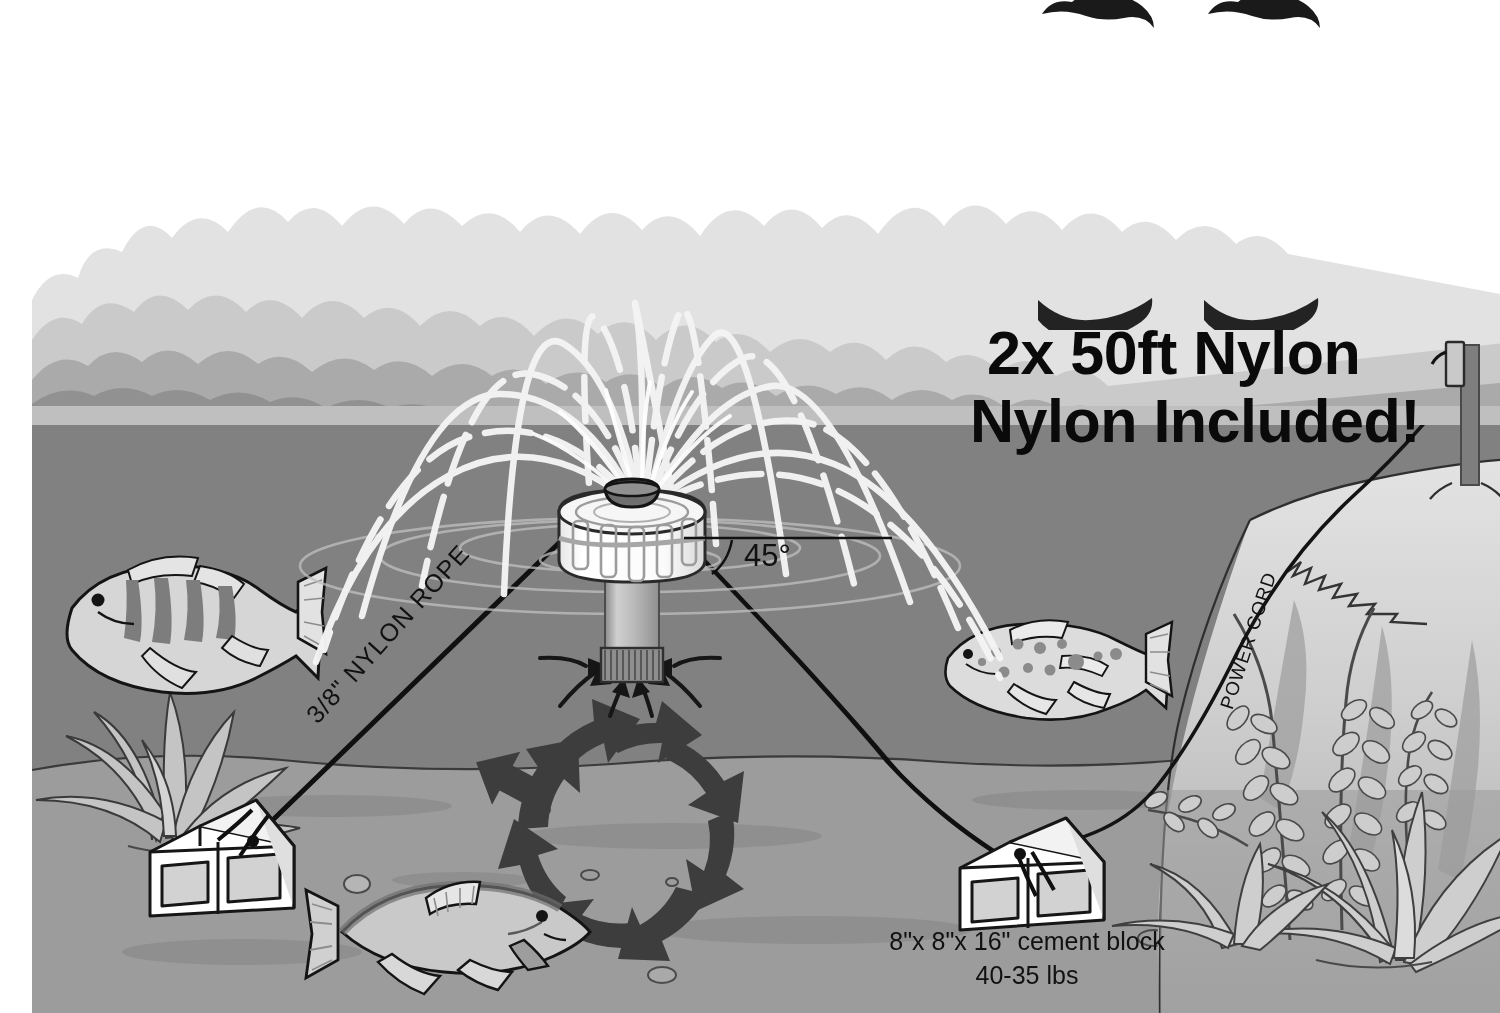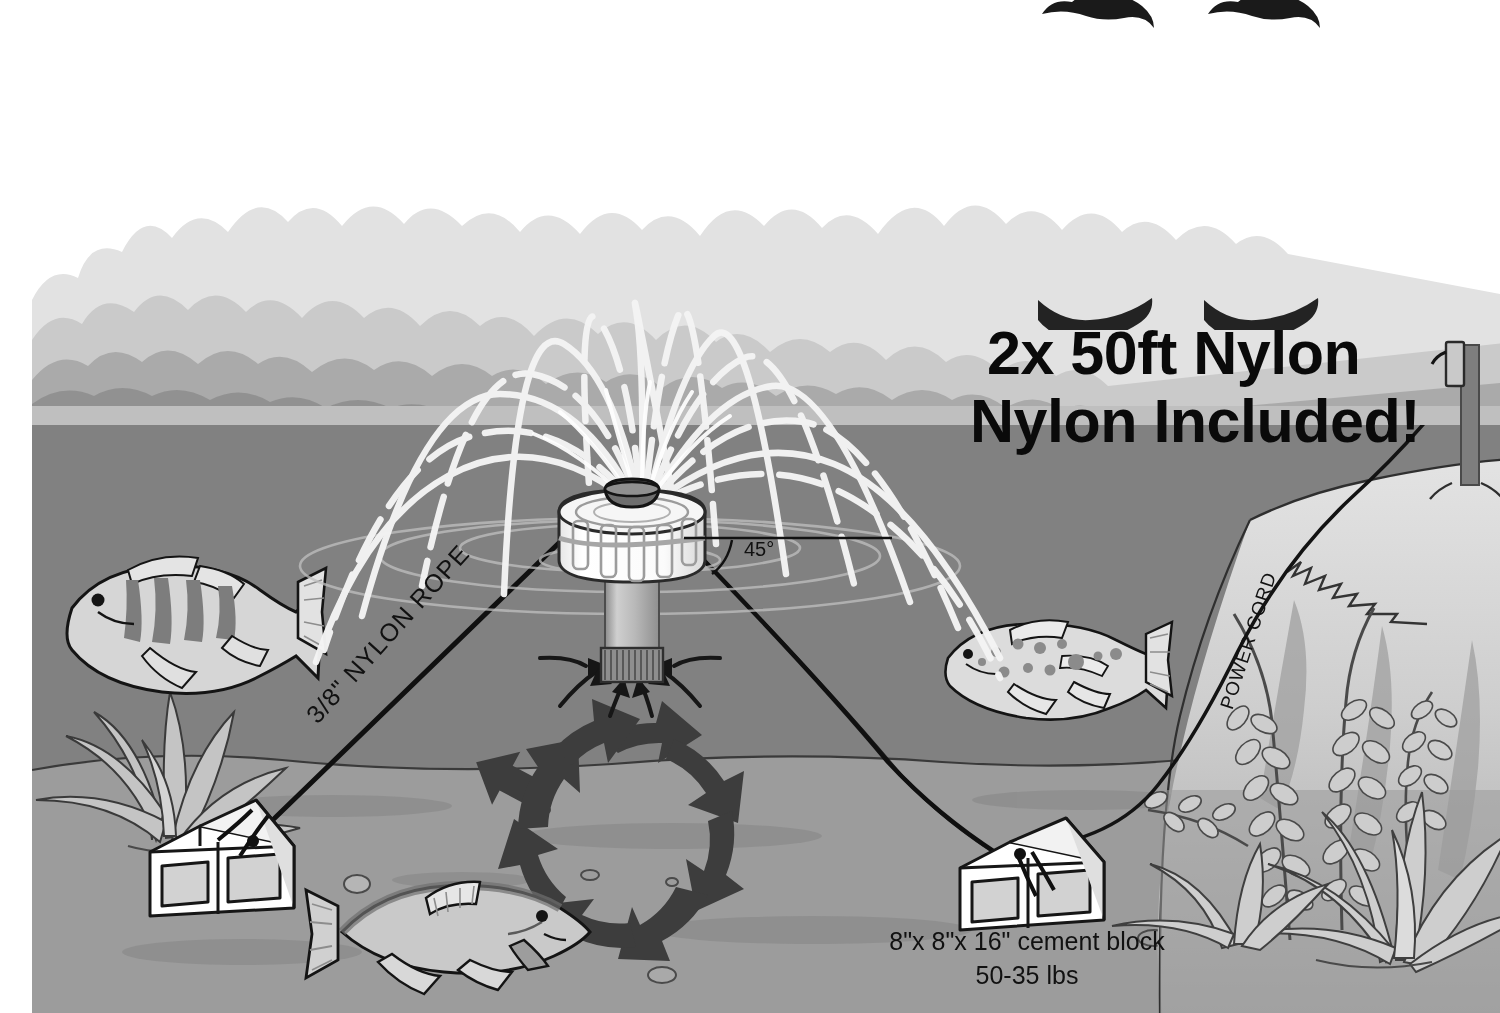--- a/index.html
+++ b/index.html
@@ -5,21 +5,21 @@
   html,body{margin:0;padding:0;background:#ffffff;}
   body{font-family:"Liberation Sans", sans-serif;}
   #stage{position:relative;width:1500px;height:1013px;overflow:hidden;background:#fca5a5;margin-left:32px;}
   #scene{position:absolute;inset:0;}
   .hl{position:absolute;font-weight:bold;color:#0a0a0a;line-height:1.04;
       font-family:"Liberation Sans", sans-serif;letter-spacing:-0.5px;}
   .hl1{left:955px;top:322px;font-size:61px;}
   .hl2{left:938px;top:390px;font-size:61px;}
   .lbl{position:absolute;color:#111;font-family:"Liberation Sans", sans-serif;}
   .block-lbl{left:845px;top:925px;font-size:25px;line-height:1.35;text-align:center;width:300px;}
-  .angle-lbl{left:712px;top:538px;font-size:20px;}
+  .angle-lbl{left:712px;top:538px;font-size:31px;}
   .rope-lbl{left:290px;top:700px;font-size:25px;transform-origin:left bottom;
             transform:rotate(-48deg);white-space:nowrap;letter-spacing:1px;}
   .cord-lbl{left:1205px;top:690px;font-size:19px;transform-origin:left bottom;
             transform:rotate(-72deg);white-space:nowrap;letter-spacing:1px;}
   .rope-img{position:absolute;}
 </style>
 </head>
 <body>
 
 <div id="stage">
@@ -555,16 +555,16 @@
 
   <div class="hl hl1">2x 50ft Nylon</div>
   <div class="hl hl2">Nylon Included!</div>
 
   <div class="lbl rope-lbl">3/8" NYLON ROPE</div>
   <div class="lbl angle-lbl">45°</div>
   <div class="lbl cord-lbl">POWER CORD</div>
 
   <div class="lbl block-lbl">
     <div>8"x 8"x 16" cement block</div>
-    <div>50-35 lbs</div>
+    <div>40-35 lbs</div>
   </div>
 
 </div>
 
 </body></html>

